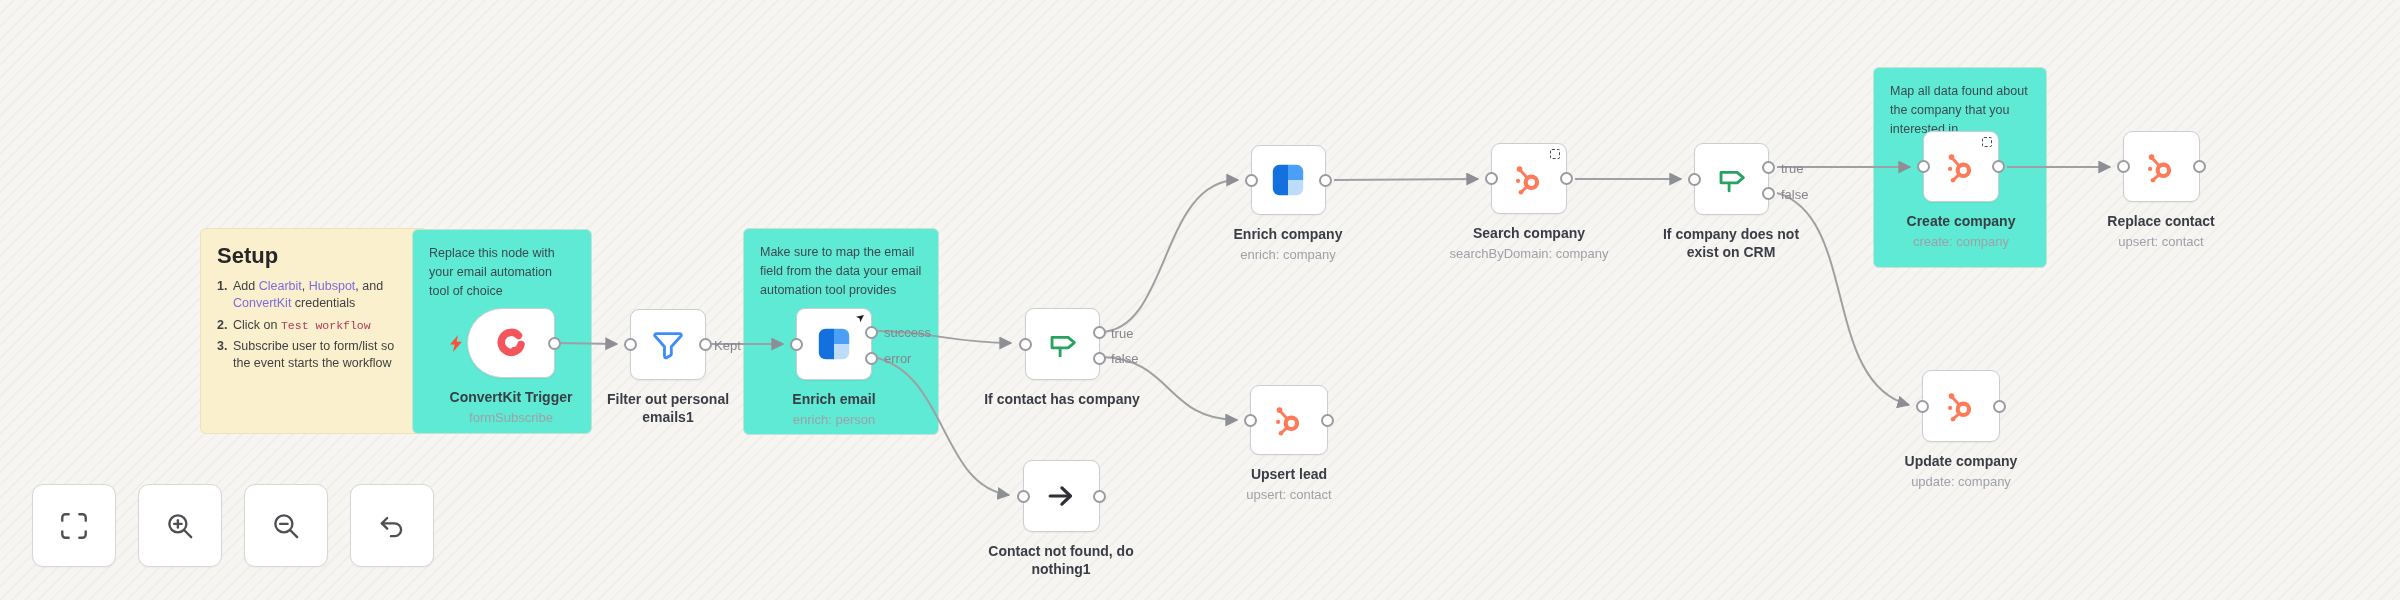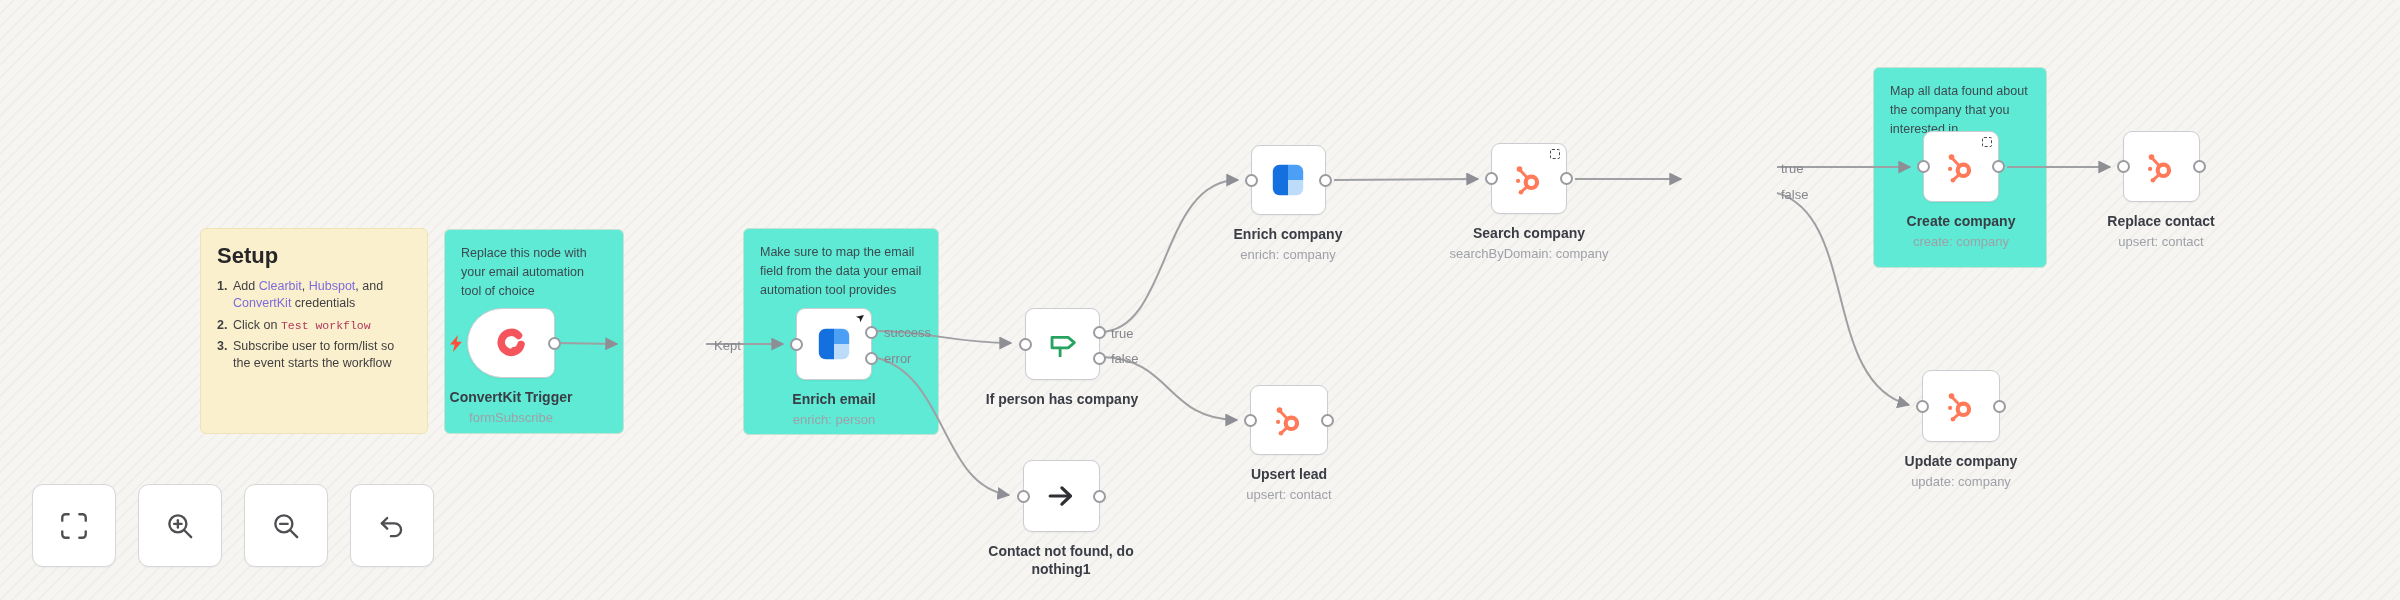--- a/index.html
+++ b/index.html
@@ -71,21 +71,21 @@
     <div class="note-li">
       <span class="num">2.</span>
       <span><span>Click on </span><span class="note-code">Test workflow</span></span>
     </div>
     <div class="note-li">
       <span class="num">3.</span>
       <span>Subscribe user to form/list so the event starts the workflow</span>
     </div>
   </div>
 
-  <div class="note note-green" style="left:444px; top:229px; width:180px; height:205px;">
+  <div class="note note-green" style="left:412px; top:229px; width:180px; height:205px;">
     <div class="note-text">Replace this node with your email automation tool of choice</div>
   </div>
 
   <div class="note note-green" style="left:743px; top:228px; width:196px; height:207px;">
     <div class="note-text">Make sure to map the email field from the data your email automation tool provides</div>
   </div>
 
   <div class="note note-green" style="left:1873px; top:67px; width:174px; height:201px;">
     <div class="note-text">Map all data found about the company that you interested in</div>
   </div>
@@ -126,20 +126,30 @@
       <svg width="40" height="40" viewBox="0 0 40 40">
         <path d="M 27.5 12.5 A 10 10 0 1 0 30 21.5" fill="none" stroke="#f4545b" stroke-width="7.5" stroke-linecap="round"></path>
         <path d="M 30 21.5 q -2 5 -7 5.5" fill="none" stroke="#f4545b" stroke-width="6" stroke-linecap="round"></path>
       </svg>
       <span class="port port-out"></span>
     </div>
     <div class="node-label">ConvertKit Trigger</div>
     <div class="node-sub">formSubscribe</div>
   </div>
 
+  <div class="node" style="left:578px; top:309px;">
+    <div class="node-box">
+      <svg width="38" height="38" viewBox="0 0 40 40">
+        <path d="M7.5 8 h25 a1.6 1.6 0 0 1 1.2 2.6 L23.5 21.8 v7.6 a2 2 0 0 1 -1 1.7 l-3.6 2.1 c-1.4 0.8 -2.6 0.1 -2.6 -1.5 V21.8 L6.3 10.6 A1.6 1.6 0 0 1 7.5 8 Z" fill="none" stroke="#3f8ef6" stroke-width="3" stroke-linejoin="round"></path>
+      </svg>
+      <span class="port port-in"></span>
+      <span class="port port-out"></span>
+    </div>
+    <div class="node-label">Filter out personal emails1</div>
+  </div>
 
   <div class="node" style="left:744px; top:308px;">
     <div class="node-box" style="height:72px;">
       <span class="badge-arrow">➤</span>
       <svg width="38" height="38" viewBox="0 0 40 40">
         <path d="M20 4 H11 a7 7 0 0 0 -7 7 v18 a7 7 0 0 0 7 7 h9 z" fill="#1470df"></path>
         <path d="M20 4 h9 a7 7 0 0 1 7 7 v9 H20 z" fill="#4ba0f5"></path>
         <path d="M20 20 h16 v9 a7 7 0 0 1 -7 7 h-9 z" fill="#bcdcfa"></path>
       </svg>
       <span class="port port-in"></span>
@@ -155,21 +165,21 @@
       <svg width="38" height="38" viewBox="0 0 40 40">
         <g fill="none" stroke="#27a35f" stroke-width="3" stroke-linejoin="round" stroke-linecap="round">
           <path d="M9.5 13 h17 l6.5 5.5 -6.5 5.5 H9.5 z"></path>
           <path d="M18 24.5 v8"></path>
         </g>
       </svg>
       <span class="port port-in"></span>
       <span class="port port-out-a port"></span>
       <span class="port port-out-b port"></span>
     </div>
-    <div class="node-label">If person has company</div>
+    <div class="node-label">If contact has company</div>
   </div>
 
   <div class="node" style="left:1439px; top:143px;">
     <div class="node-box">
       <span class="badge-dashed"></span>
       <svg width="38" height="38" viewBox="0 0 40 40">
         <g stroke="#ff7a59" fill="none">
           <circle cx="22.5" cy="23.5" r="6" stroke-width="4.4"></circle>
           <path d="M18.5 19 L11.5 11.5" stroke-width="3" stroke-linecap="round"></path>
           <path d="M18 28 L13 32.5" stroke-width="3" stroke-linecap="round"></path>
@@ -192,20 +202,34 @@
         <path d="M20 4 h9 a7 7 0 0 1 7 7 v9 H20 z" fill="#4ba0f5"></path>
         <path d="M20 20 h16 v9 a7 7 0 0 1 -7 7 h-9 z" fill="#bcdcfa"></path>
       </svg>
       <span class="port port-in"></span>
       <span class="port port-out"></span>
     </div>
     <div class="node-label">Enrich company</div>
     <div class="node-sub">enrich: company</div>
   </div>
 
+  <div class="node" style="left:1641px; top:143px;">
+    <div class="node-box" style="width:75px; height:72px;">
+      <svg width="38" height="38" viewBox="0 0 40 40">
+        <g fill="none" stroke="#27a35f" stroke-width="3" stroke-linejoin="round" stroke-linecap="round">
+          <path d="M9.5 13 h17 l6.5 5.5 -6.5 5.5 H9.5 z"></path>
+          <path d="M18 24.5 v8"></path>
+        </g>
+      </svg>
+      <span class="port port-in"></span>
+      <span class="port port-out-a port"></span>
+      <span class="port port-out-b port"></span>
+    </div>
+    <div class="node-label">If company does not exist on CRM</div>
+  </div>
 
   <div class="node" style="left:1871px; top:131px;">
     <div class="node-box">
       <span class="badge-dashed"></span>
       <svg width="38" height="38" viewBox="0 0 40 40">
         <g stroke="#ff7a59" fill="none">
           <circle cx="22.5" cy="23.5" r="6" stroke-width="4.4"></circle>
           <path d="M18.5 19 L11.5 11.5" stroke-width="3" stroke-linecap="round"></path>
           <path d="M18 28 L13 32.5" stroke-width="3" stroke-linecap="round"></path>
         </g>

